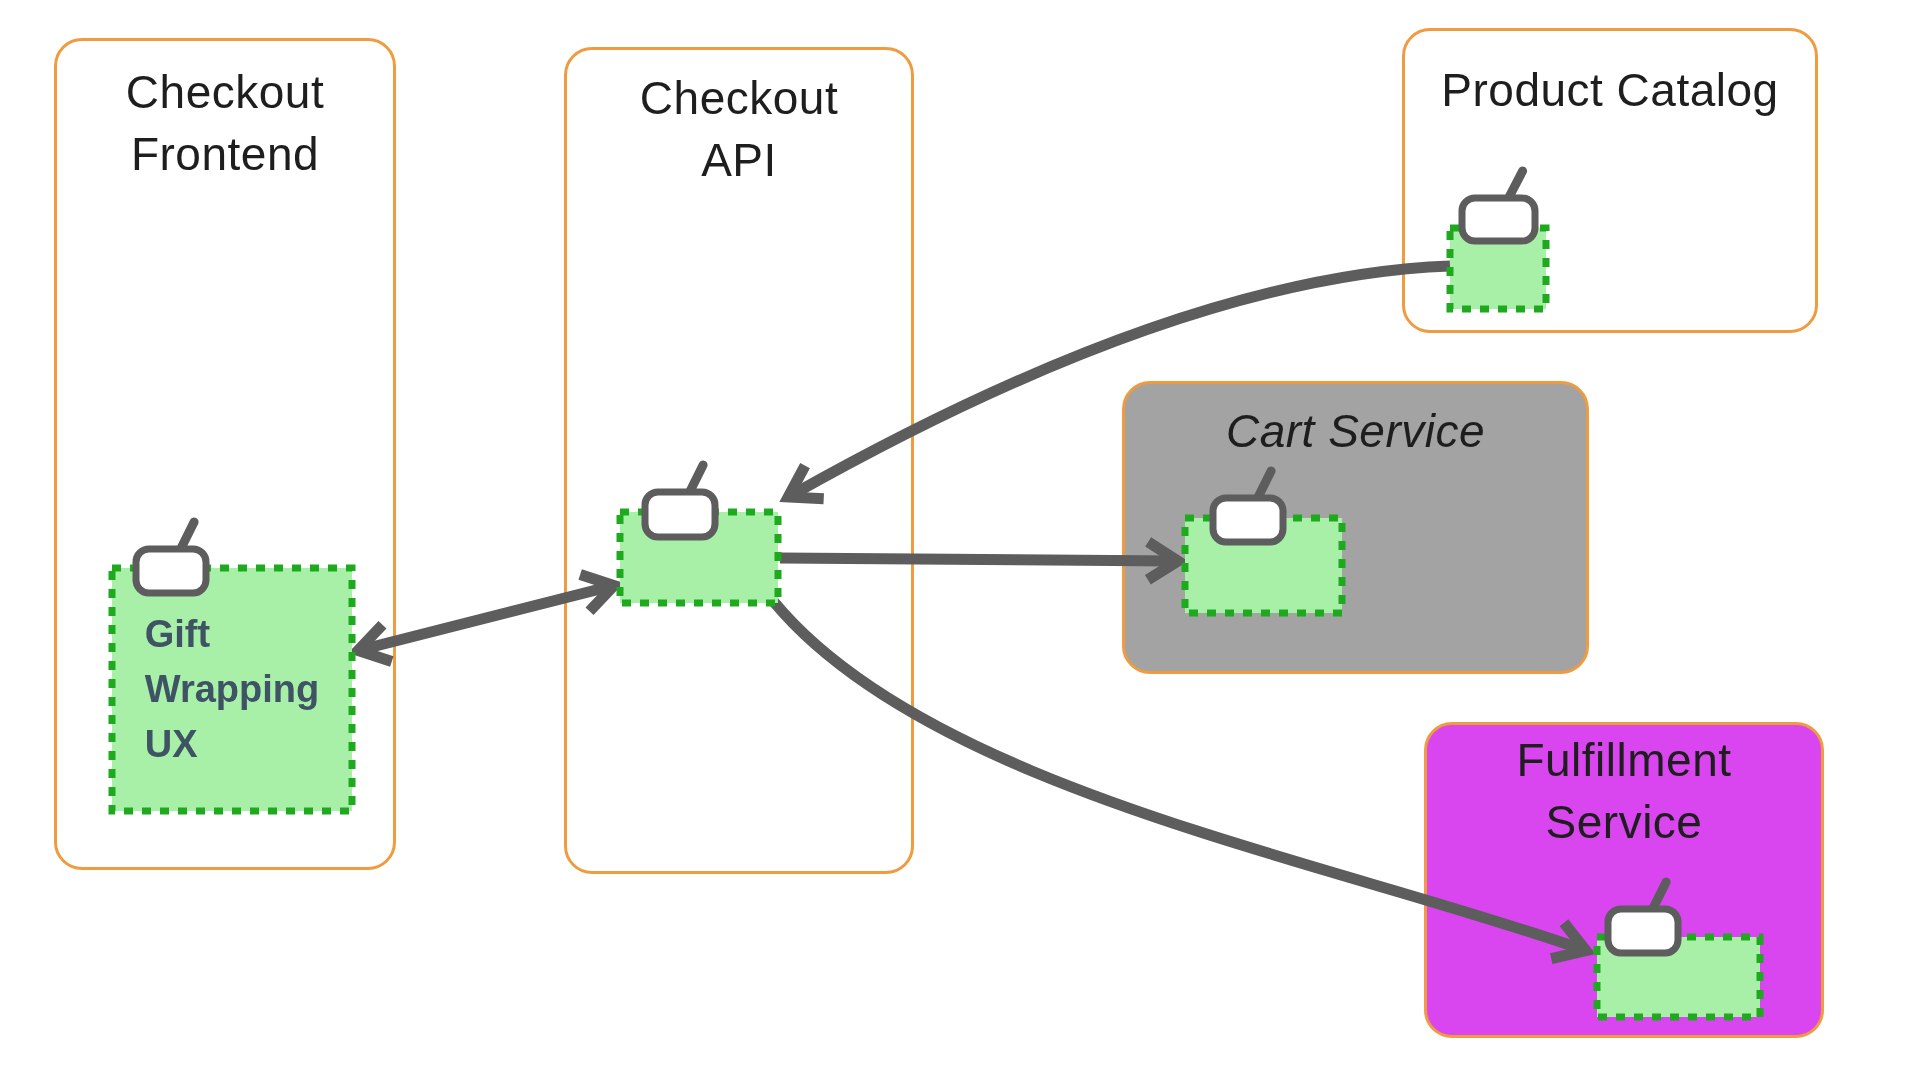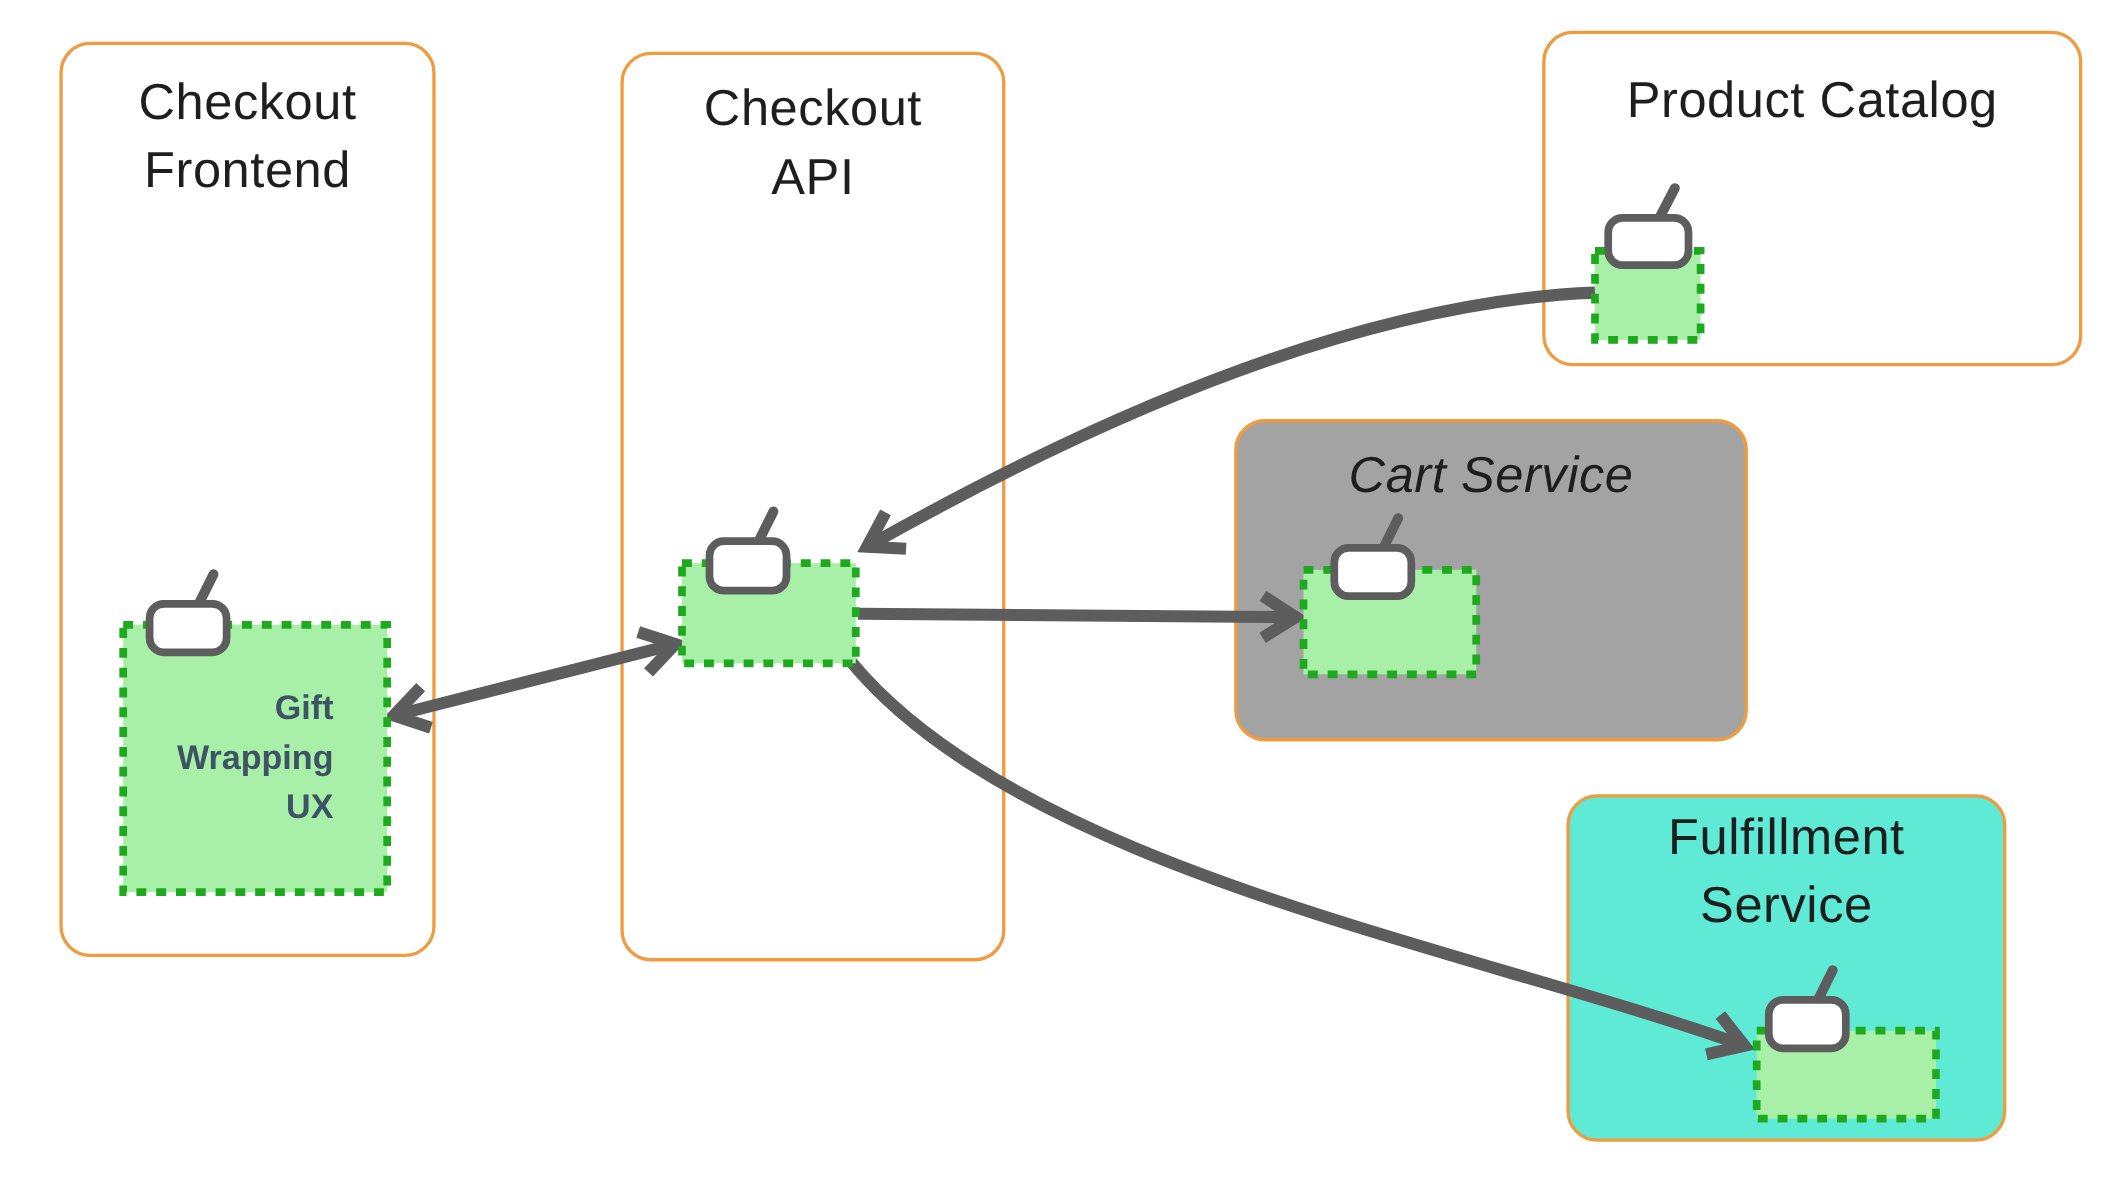--- a/index.html
+++ b/index.html
@@ -48,48 +48,48 @@
     font-weight: 300;
     line-height: 1.35;
     letter-spacing: 0.5px;
     color: #1e1e1e;
   }
   .flag-label {
     position: absolute;
     display: flex;
     align-items: center;
     justify-content: center;
-    text-align: right;
+    text-align: left;
     white-space: pre-line;
-    font-size: 31px;
+    font-size: 38px;
     font-weight: bold;
     line-height: 1.45;
     color: #3e5363;
   }
 </style>
 </head>
 <body>
 
 <div id="canvas" style="background: rgb(255, 255, 255);">
   <div id="boxes-layer">
       <div class="service-box" style="left: 54px; top: 38px; width: 342px; height: 832px; border-color: rgb(239, 155, 64); background: rgb(255, 255, 255);">
         <div class="service-title" style="top: 20px; color: rgb(30, 30, 30);">Checkout
 Frontend</div>
       </div>
       <div class="service-box" style="left: 564px; top: 47px; width: 350px; height: 827px; border-color: rgb(239, 155, 64); background: rgb(255, 255, 255);">
         <div class="service-title" style="top: 17px; color: rgb(30, 30, 30);">Checkout
 API</div>
       </div>
-      <div class="service-box" style="left: 1402px; top: 28px; width: 491px; height: 305px; border-color: rgb(239, 155, 64); background: rgb(255, 255, 255);">
+      <div class="service-box" style="left: 1402px; top: 28px; width: 416px; height: 305px; border-color: rgb(239, 155, 64); background: rgb(255, 255, 255);">
         <div class="service-title" style="top: 28px; color: rgb(30, 30, 30);">Product Catalog</div>
       </div>
       <div class="service-box" style="left: 1122px; top: 381px; width: 467px; height: 293px; border-color: rgb(239, 155, 64); background: #a3a3a3; font-style: italic;">
         <div class="service-title" style="top: 16px; color: rgb(30, 30, 30);">Cart Service</div>
       </div>
-      <div class="service-box" style="left: 1424px; top: 722px; width: 400px; height: 316px; border-color: rgb(239, 155, 64); background: #5eead4;">
+      <div class="service-box" style="left: 1424px; top: 722px; width: 400px; height: 316px; border-color: rgb(239, 155, 64); background: #d946ef;">
         <div class="service-title" style="top: 4px; color: rgb(30, 30, 30);">Fulfillment
 Service</div>
       </div>
     </div>
 
   <svg id="overlay" width="1920" height="1080" viewBox="0 0 1920 1080" xmlns="http://www.w3.org/2000/svg">
     <defs>
       <marker id="arrow-head" markerUnits="userSpaceOnUse" markerWidth="52" markerHeight="52" viewBox="0 0 52 52" refX="40" refY="26" orient="auto-start-reverse">
         <path id="arrow-head-path" d="M 12 7 L 42 26 L 12 45" fill="none" stroke-width="11" stroke-linecap="butt" stroke-linejoin="miter" stroke="#5d5d5d"></path>
       </marker>

